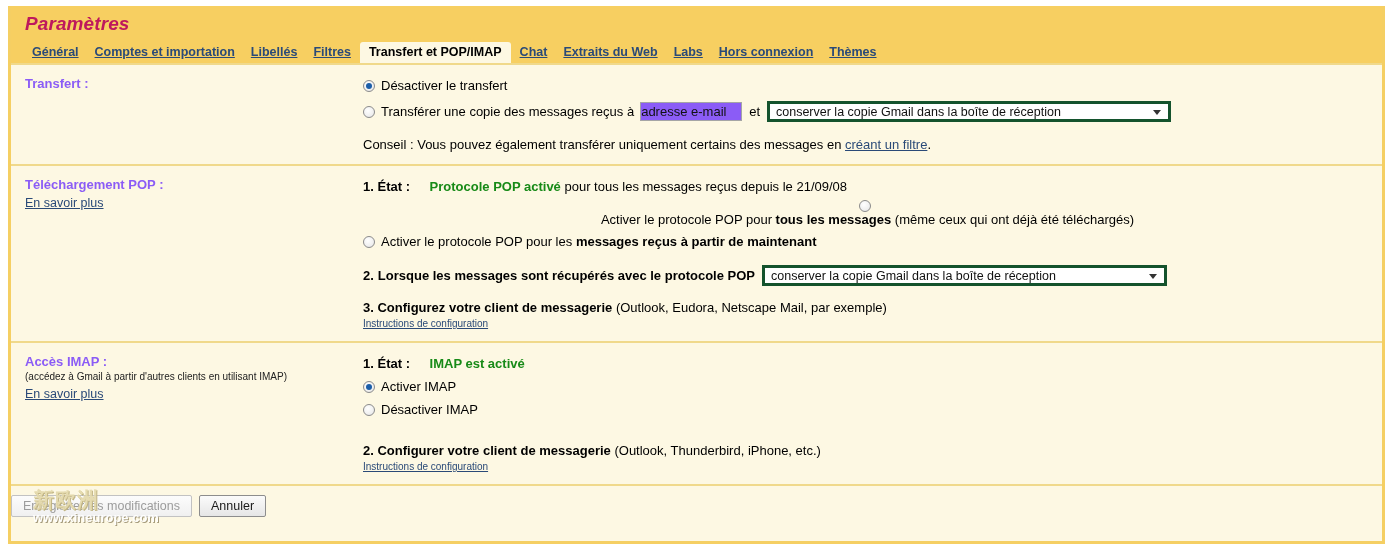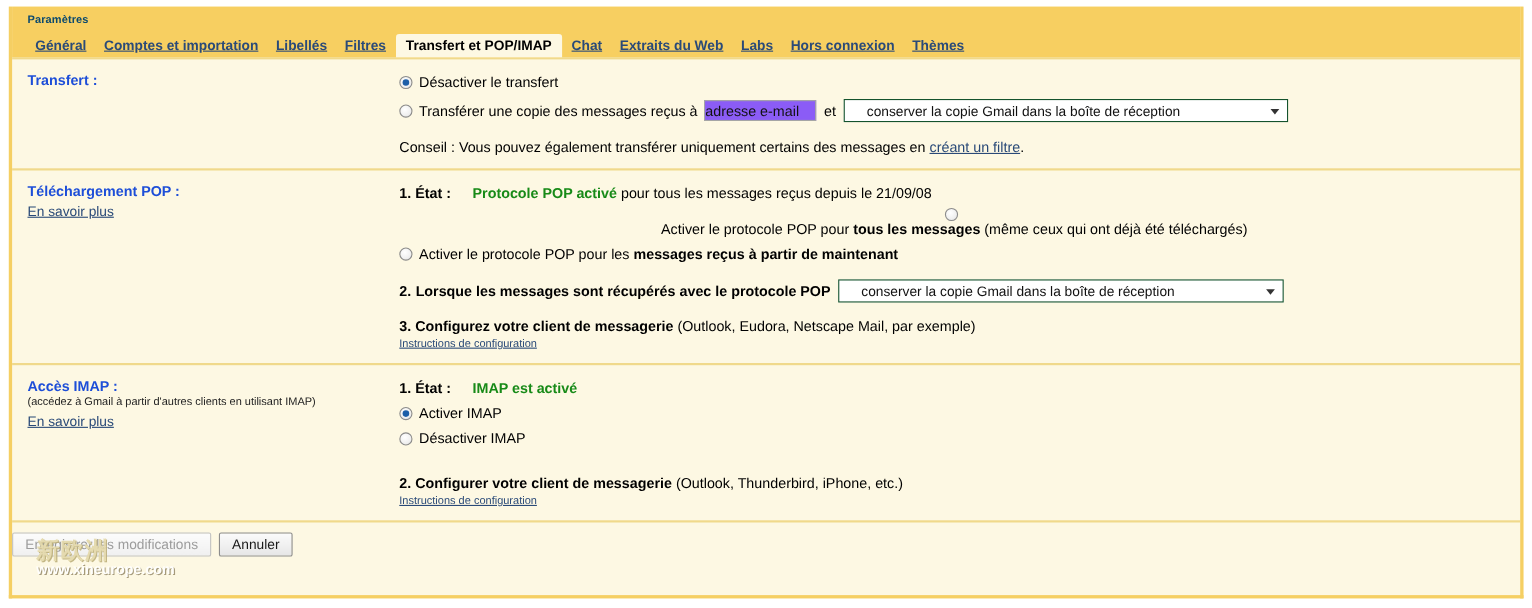--- a/index.html
+++ b/index.html
@@ -30,25 +30,26 @@
     border-top: 0;
   }
 
   
   .hdr {
     background: #f7cf61;
     padding: 6px 0 0 0;
     position: relative;
   }
   .hdr-title {
-    font-size: 10px;
-    font-weight: bold;
-    color: #0c4a6e;
+    font-size: 19px;
+    font-weight: bold;
+    color: #be185d;
     padding: 1px 0 6px 14px;
     letter-spacing: .1px;
+    font-style: italic;
   }
   .tabs {
     display: flex;
     align-items: flex-end;
     padding-left: 14px;
     height: 22px;
   }
   .tab {
     font-size: 12.5px;
     color: #2a4a78;
@@ -77,21 +78,21 @@
   .section:first-of-type { border-top: 0; }
   .sec-label {
     width: 352px;
     box-sizing: border-box;
     padding-left: 14px;
     flex: 0 0 352px;
   }
   .sec-label .t {
     font-weight: bold;
     font-size: 13px;
-    color: #1d4ed8;
+    color: #8b5cf6;
   }
   .sec-label .sub {
     font-size: 10px;
     color: #222;
     margin-top: 1px;
     line-height: 13px;
   }
   .sec-label a {
     display: inline-block;
     margin-top: 4px;
@@ -134,27 +135,27 @@
     border: 1px solid #a5a5a5;
     background: #8b5cf6;
     padding: 2px 0;
     width: 102px;
     height: 19px;
     box-sizing: border-box;
     color: #111;
   }
   .selbox {
     position: relative;
-    border: 1px solid #14532d;
+    border: 3px solid #14532d;
     background: #ffffff;
     height: 21px;
     box-sizing: border-box;
     display: flex;
     align-items: center;
-    padding: 0 22px 0 20px;
+    padding: 0 22px 0 6px;
     font-size: 12.5px;
     color: #111;
     cursor: pointer;
   }
   .selbox .arrow {
     position: absolute;
     right: 7px; top: 50%;
     margin-top: -2px;
     width: 0; height: 0;
     border-left: 4px solid transparent;

